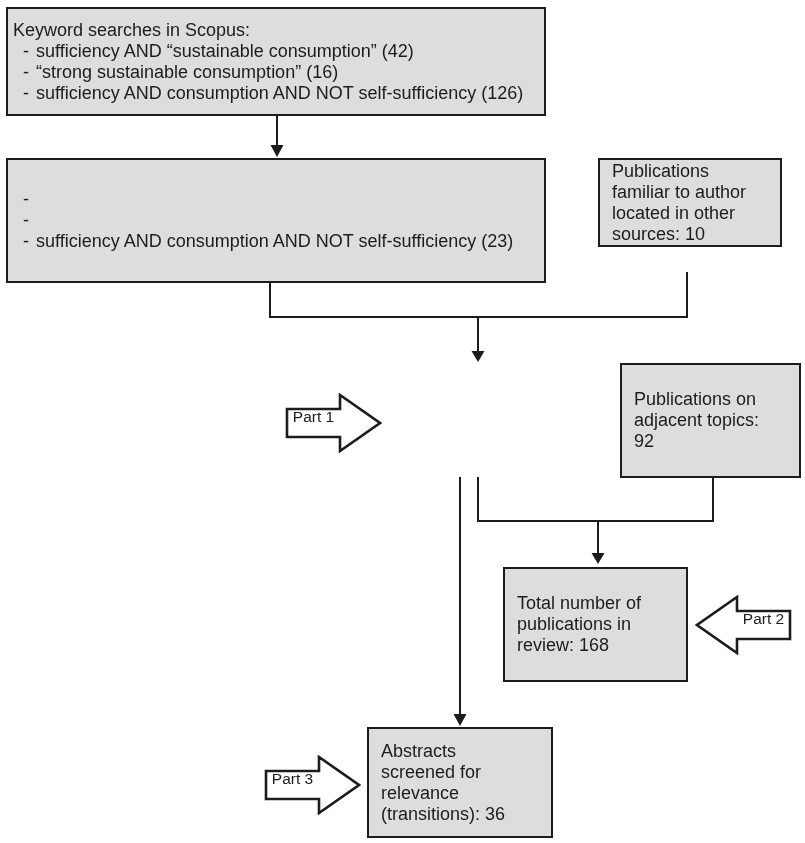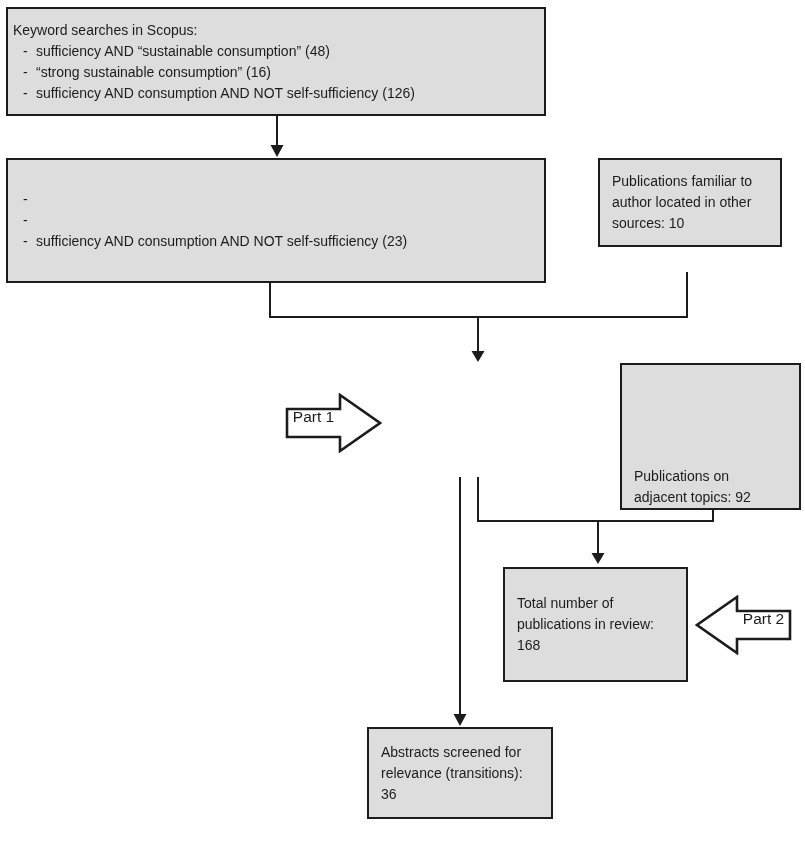--- a/index.html
+++ b/index.html
@@ -20,33 +20,33 @@
     position: absolute;
     left: 0;
     top: 0;
     pointer-events: none;
   }
   .box {
     position: absolute;
     background: #dddddd;
     border: 2px solid #1c1c1c;
     box-sizing: border-box;
-    font-size: 14px;
+    font-size: 18px;
     line-height: 21px;
     display: flex;
     flex-direction: column;
     justify-content: center;
   }
   .box-scopus        { left: 6px;   top: 7px;   width: 540px; height: 109px; padding: 0 10px 0 5px; }
   .box-sufficiency   { left: 6px;   top: 158px; width: 540px; height: 125px; padding: 0 10px 0 5px; }
   .box-familiar      { left: 598px; top: 158px; width: 184px; height: 89px; padding: 0 16px 0 12px; }
   .box-core          { left: 387px; top: 363px; width: 185px; height: 115px; padding: 0 22px 0 12px; }
-  .box-adjacent      { left: 620px; top: 363px; width: 181px; height: 147px; padding: 0 18px 0 12px; justify-content: flex-end; }
+  .box-adjacent      { left: 620px; top: 363px; width: 181px; height: 115px; padding: 0 18px 0 12px; }
   .box-total         { left: 503px; top: 567px; width: 185px; height: 115px; padding: 0 21px 0 12px; }
-  .box-transitions   { left: 367px; top: 727px; width: 186px; height: 92px; padding: 0 28px 0 12px; }
+  .box-transitions   { left: 367px; top: 727px; width: 186px; height: 111px; padding: 0 28px 0 12px; }
   .list-row { display: flex; }
   .dash {
     flex: 0 0 23px;
     padding-left: 10px;
     box-sizing: border-box;
   }
   .part-arrow {
     position: absolute;
     width: 97px;
     height: 60px;
@@ -86,21 +86,21 @@
       <polygon points="471.5,351 484.5,351 478,362"></polygon>
       <polygon points="591.5,553 604.5,553 598,564"></polygon>
       <polygon points="453.5,714 466.5,714 460,726"></polygon>
     </g>
   </svg>
 
   <div class="box box-scopus">
     <div>Keyword searches in Scopus:</div>
     <div class="list-row">
       <span class="dash">-</span>
-      <span>sufficiency AND “sustainable consumption” (48)</span>
+      <span>sufficiency AND “sustainable consumption” (42)</span>
     </div>
     <div class="list-row">
       <span class="dash">-</span>
       <span>“strong sustainable consumption” (16)</span>
     </div>
     <div class="list-row">
       <span class="dash">-</span>
       <span>sufficiency AND consumption AND NOT self-sufficiency (126)</span>
     </div>
   </div>
@@ -142,14 +142,20 @@
     <span class="part-label tail-left">Part 1</span>
   </div>
 
   <div class="part-arrow part-2">
     <svg width="97" height="60" viewBox="0 0 97 60">
       <polygon points="95,16 42,16 42,2 2,30 42,58 42,44 95,44" fill="#ffffff" stroke="#1c1c1c" stroke-width="2.6"></polygon>
     </svg>
     <span class="part-label tail-right">Part 2</span>
   </div>
 
+  <div class="part-arrow part-3">
+    <svg width="97" height="60" viewBox="0 0 97 60">
+      <polygon points="2,16 55,16 55,2 95,30 55,58 55,44 2,44" fill="#ffffff" stroke="#1c1c1c" stroke-width="2.6"></polygon>
+    </svg>
+    <span class="part-label tail-left">Part 3</span>
+  </div>
 
 </div>
 
 </body></html>

